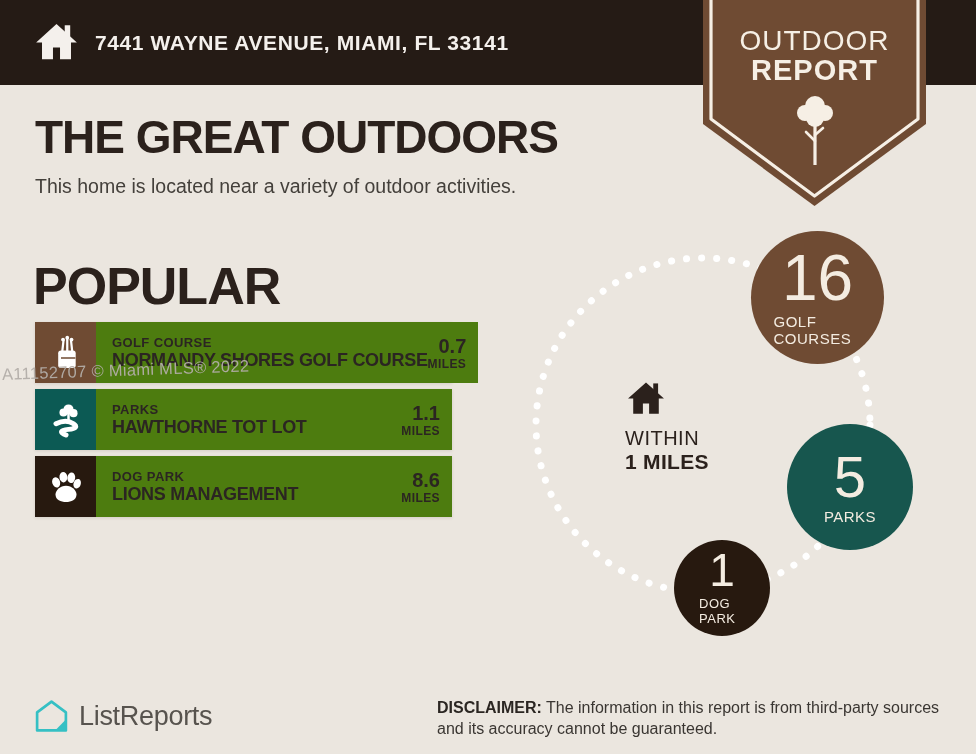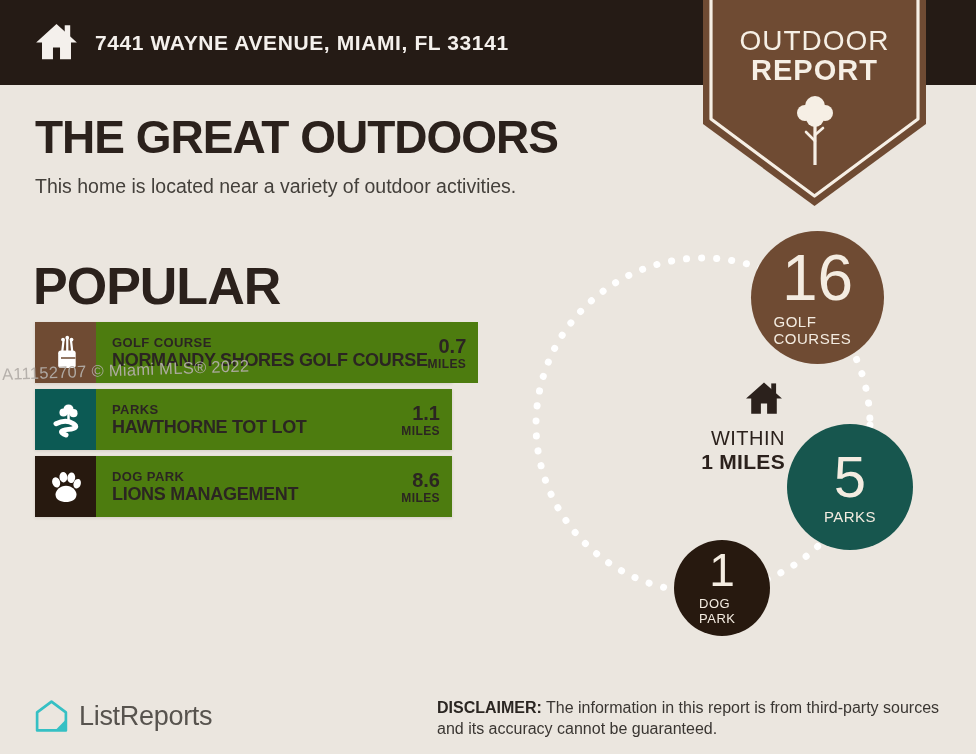--- a/index.html
+++ b/index.html
@@ -41,21 +41,21 @@
   .bubble .bl{font-weight:normal;letter-spacing:.5px;line-height:1.15;margin-top:4px;}
   .bubble-golf{left:751px;top:231px;width:133px;height:133px;}
   .bubble-golf .bv{font-size:64px;}
   .bubble-golf .bl{font-size:15px;width:88px;}
   .bubble-parks{left:787px;top:424px;width:126px;height:126px;}
   .bubble-parks .bv{font-size:58px;}
   .bubble-parks .bl{font-size:15px;}
   .bubble-dog{left:674px;top:540px;width:96px;height:96px;}
   .bubble-dog .bv{font-size:46px;}
   .bubble-dog .bl{font-size:13px;width:46px;}
-  .within{position:absolute;left:625px;top:381px;width:160px;text-align:right;z-index:2;color:#2b211c;}
+  .within{position:absolute;left:625px;top:381px;width:160px;text-align:left;z-index:2;color:#2b211c;}
   .within .w1{font-size:20px;letter-spacing:.5px;margin-top:4px;}
   .within .w2{font-size:21px;font-weight:bold;letter-spacing:.3px;}
   
   .watermark{position:absolute;left:2px;top:365px;z-index:20;font-size:16.5px;color:rgba(178,173,168,.95);transform:rotate(-2deg);transform-origin:left center;letter-spacing:.3px;}
   
   .footer-brand{position:absolute;left:33px;top:698px;display:flex;align-items:center;gap:9px;}
   .footer-brand .bname{font-size:27px;color:#57534e;letter-spacing:-.3px;}
   .disclaimer{position:absolute;left:437px;top:697px;width:512px;font-size:16px;line-height:1.32;color:#3a3632;}
   .disclaimer b{color:#2b2622;}
 </style>

